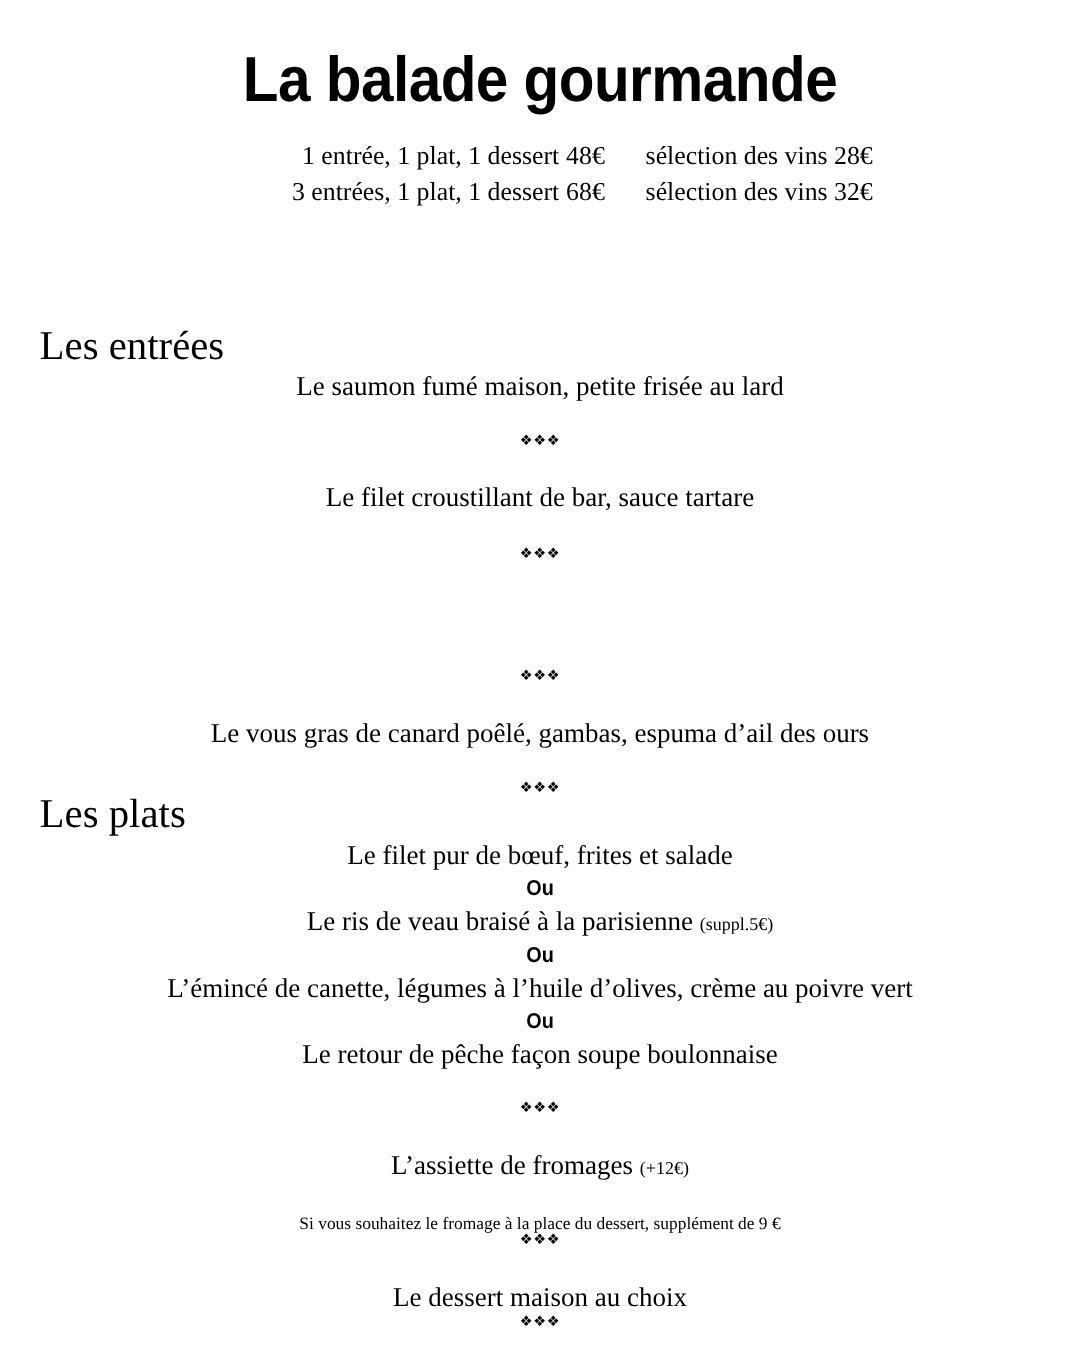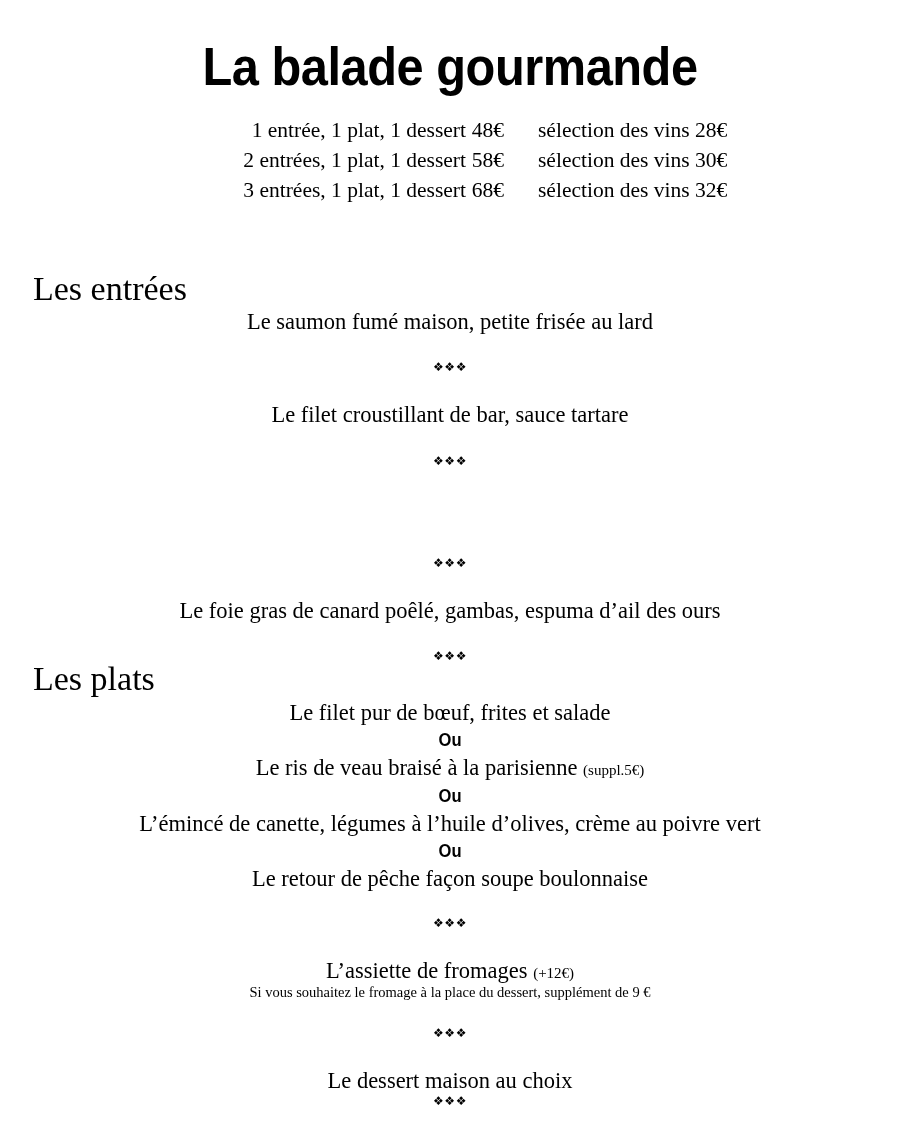--- a/index.html
+++ b/index.html
@@ -128,59 +128,57 @@
 
   
   .footnote {
     position: absolute;
     left: 0;
     width: 900px;
     text-align: center;
     font-size: 14.5px;
     line-height: 18px;
     white-space: nowrap;
+    margin-top: 28px;
   }
 </style>
 </head>
 <body>
 
 <div class="page">
 
   <div class="menu-title">La balade gourmande</div>
 
   <div class="formula-block">
 
     <div class="formula-row">
       <span class="formula-desc">1 entrée, 1 plat, 1 dessert</span><span class="formula-price">48€</span><span class="formula-wine">sélection des vins 28€</span>
     </div>
 
-    <div class="formula-row">
-      <span class="formula-desc">2 entrées, 1 plat, 1 dessert</span><span class="formula-price">58€</span><span class="formula-wine">sélection des vins 30€</span>
-    </div>
 
     <div class="formula-row">
       <span class="formula-desc">3 entrées, 1 plat, 1 dessert</span><span class="formula-price">68€</span><span class="formula-wine">sélection des vins 32€</span>
     </div>
 
   </div>
 
   <div class="section-heading" id="heading-entrees">Les entrées</div>
 
   <div class="dish" style="top:308px">Le saumon fumé maison, petite frisée au lard</div>
 
   <div class="ornament" style="top:360px">❖❖❖</div>
 
   <div class="dish" style="top:401px">Le filet croustillant de bar, sauce tartare</div>
 
   <div class="ornament" style="top:454px">❖❖❖</div>
 
 
   <div class="ornament" style="top:556px">❖❖❖</div>
 
-  <div class="dish" style="top:597px">Le foie gras de canard poêlé, gambas, espuma d’ail des ours</div>
+  <div class="dish" style="top:597px">Le vous gras de canard poêlé, gambas, espuma d’ail des ours</div>
 
   <div class="ornament" style="top:649px">❖❖❖</div>
 
   <div class="section-heading" id="heading-plats">Les plats</div>
 
   <div class="dish" style="top:699px">
     <span>Le filet pur de bœuf, frites et salade</span><span class="suppl"></span>
   </div>
 
   <div class="ou" style="top:730px">Ou</div>

